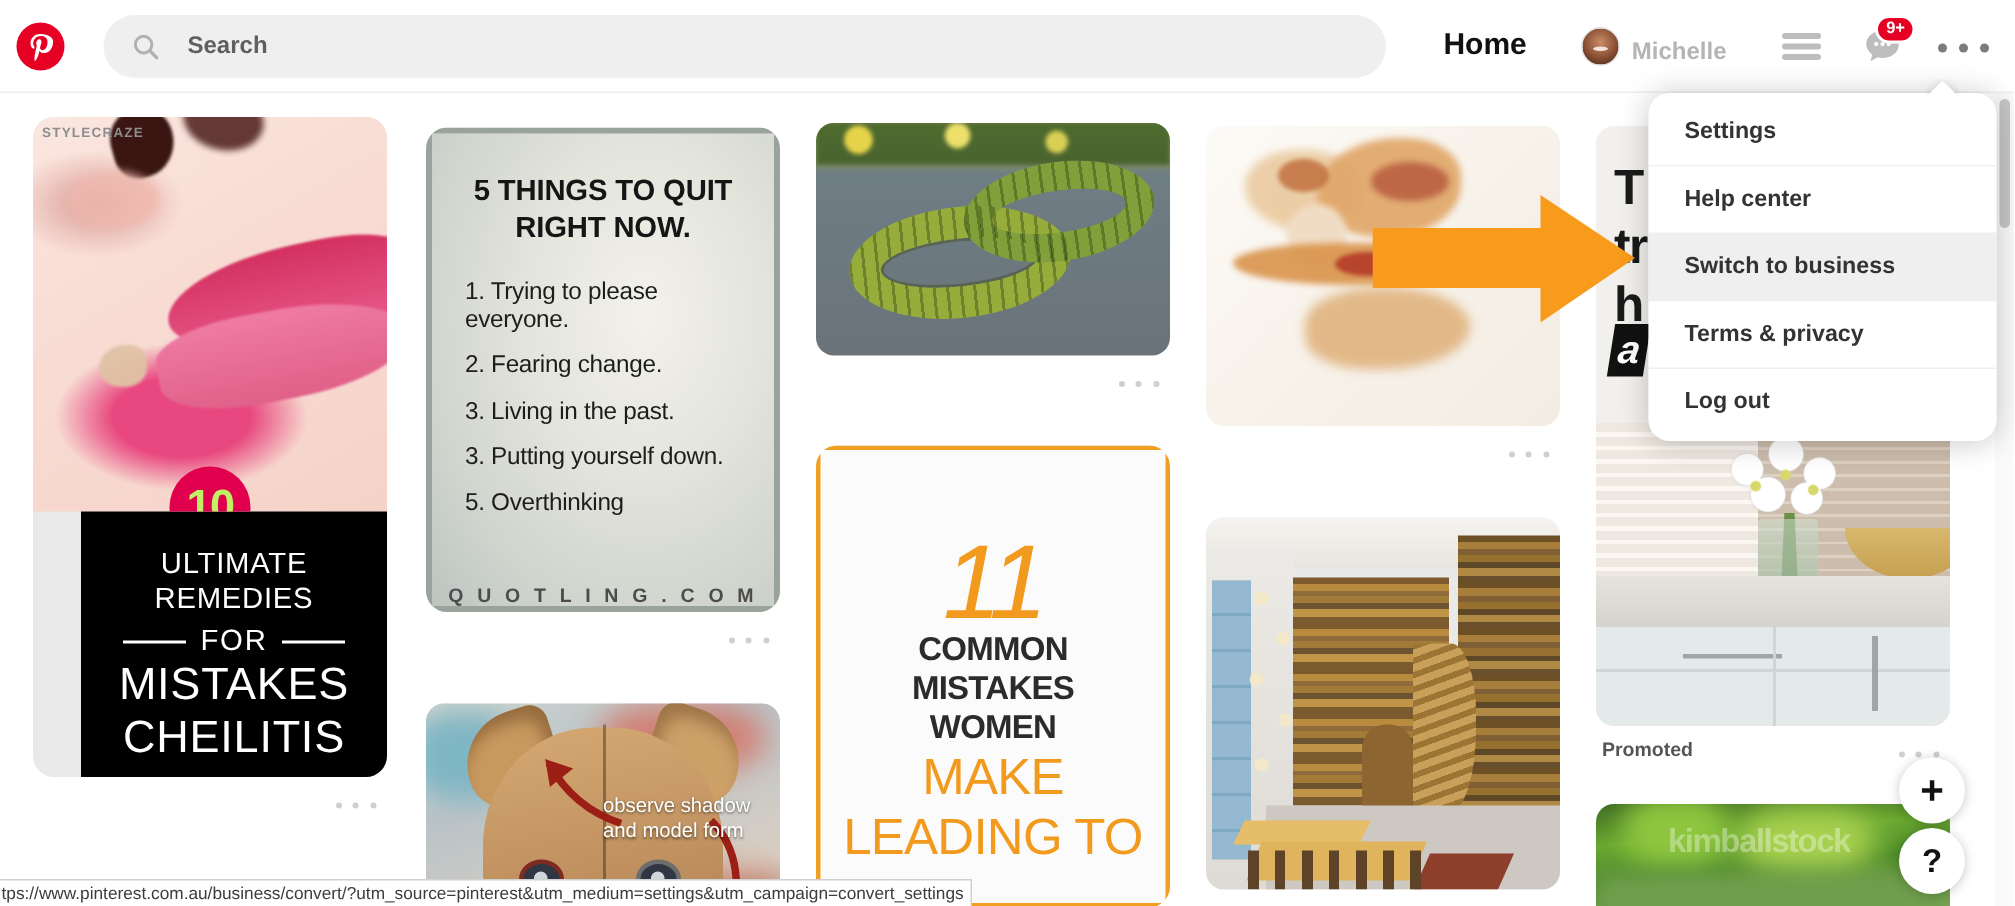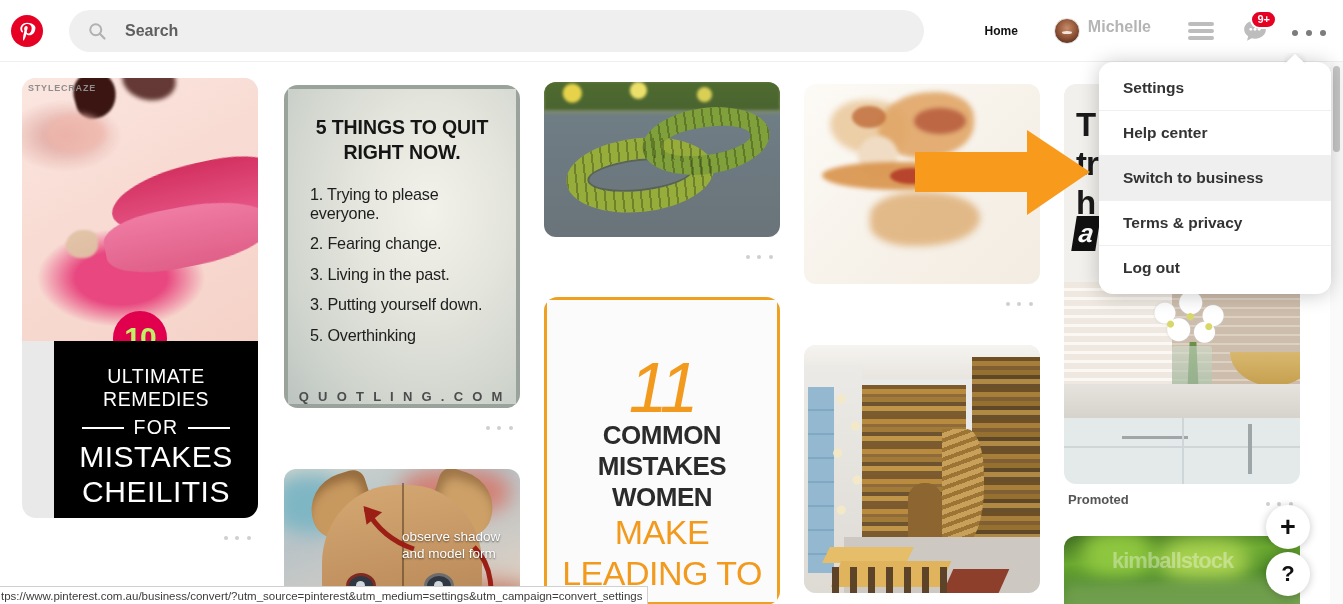--- a/index.html
+++ b/index.html
@@ -33,24 +33,24 @@
   .search-icon { width:20px; height:20px; flex:0 0 auto; opacity:.62; }
   .search-input {
     border:none; background:transparent; outline:none;
     font-family:"Liberation Sans", sans-serif; font-size:16px; font-weight:600;
     color:#333; margin-left:18px; width:100%;
   }
   .search-input::placeholder { color:#5f5f5f; font-weight:600; opacity:1; }
 
   .nav-right { display:flex; align-items:center; flex:0 0 auto; padding-right:14px; gap:0; }
   .nav-home {
-    font-size:12px; font-weight:bold; color:#111; padding:8px 10px;
+    font-size:20px; font-weight:bold; color:#111; padding:8px 10px;
     cursor:pointer; white-space:nowrap;
   }
-  .nav-user { display:flex; align-items:flex-start; gap:8px; padding:6px 10px; cursor:pointer; margin-left:16px;}
+  .nav-user { display:flex; align-items:flex-end; gap:8px; padding:6px 10px; cursor:pointer; margin-left:16px;}
   .avatar {
     width:26px; height:26px; border-radius:50%; flex:0 0 auto;
     background: radial-gradient(circle at 50% 38%, #c98c68 0%, #8a4f33 55%, #3a2016 100%);
     position:relative; overflow:hidden; border:1px solid #e4e4e4;
   }
   .avatar::after{
     content:""; position:absolute; left:28%; top:52%; width:44%; height:14%;
     background:#f3e3d8; border-radius:50%;
   }
   .nav-username { font-size:16px; font-weight:bold; color:#b5b5b5; white-space:nowrap; }
@@ -232,21 +232,21 @@
   .bangles .weave2{ left:98px; top:26px; width:128px; height:66px; transform:rotate(-8deg);
     -webkit-mask: radial-gradient(ellipse 45px 14px at 50% 50%, transparent 99%, #000 100%);
             mask: radial-gradient(ellipse 45px 14px at 50% 50%, transparent 99%, #000 100%); }
 
   
   .mistakes {
     height:308px; border:3px solid #f0a020; border-radius:4px;
     background:#fbfbfb; padding:12px 6px 0; text-align:center; overflow:hidden;
   }
   .mi-num { font-size:70px; font-weight:normal; color:#f29a1e; font-style:italic; line-height:.92; letter-spacing:-3px;margin-top:44px;}
-  .mi-l { font-size:26px; font-weight:bold; color:#2b2b2b; line-height:1.18; letter-spacing:-.5px; }
+  .mi-l { font-size:22px; font-weight:bold; color:#2b2b2b; line-height:1.18; letter-spacing:-.5px; }
   .mi-o { font-size:34px; font-weight:normal; color:#f29a1e; line-height:1.18; letter-spacing:-.5px; }
 
   
   .watercolor {
     height:200px; border-radius:12px; overflow:hidden; position:relative;
     background:linear-gradient(135deg,#fdfbf7 0%,#f7f2ea 50%,#f3ece2 100%);
   }
   .wc1{ position:absolute; left:26px; top:16px; width:78px; height:54px; background:#e9c79a; border-radius:48% 52% 40% 60%; filter:blur(3px); opacity:.85;}
   .wc2{ position:absolute; left:74px; top:8px; width:96px; height:66px; background:#e0a667; border-radius:60% 40% 55% 45%; filter:blur(2.5px); opacity:.9;}
   .wc3{ position:absolute; left:110px; top:24px; width:52px; height:26px; background:#b4563a; border-radius:50%; filter:blur(2px); opacity:.8;}

